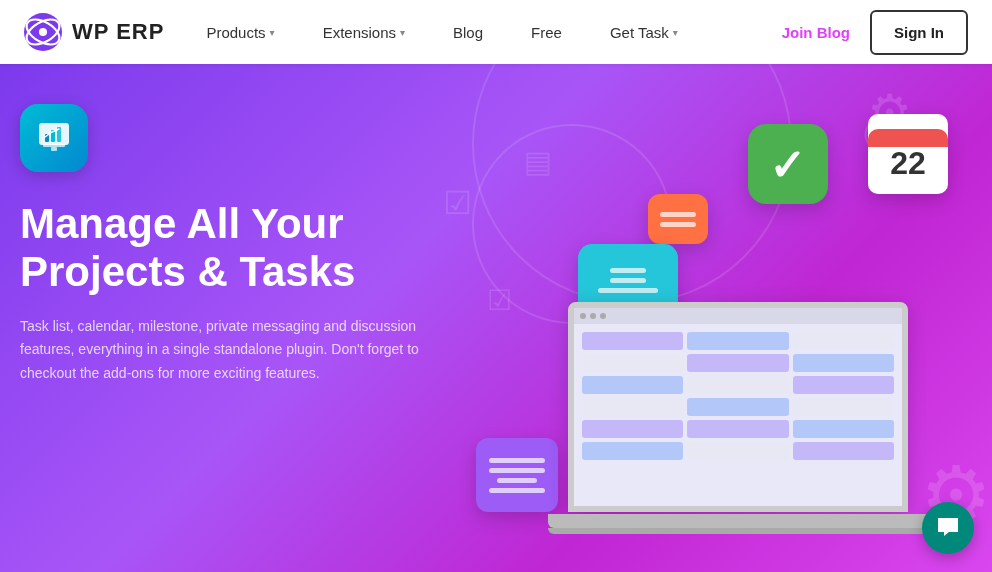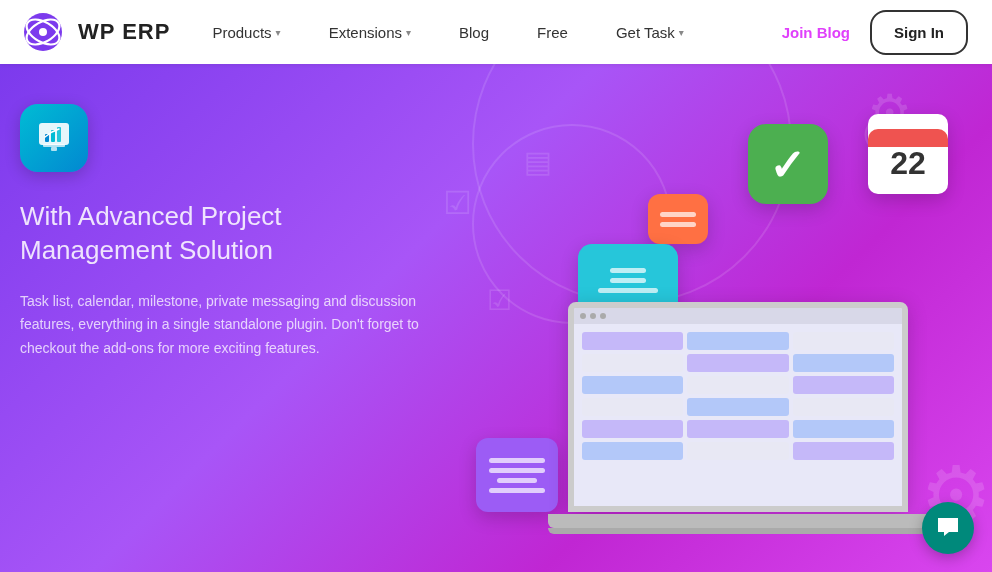--- a/index.html
+++ b/index.html
@@ -12,21 +12,21 @@
       background: #fff;
       padding: 0 24px;
       height: 64px;
       position: relative;
       z-index: 10;
       box-shadow: 0 1px 4px rgba(0,0,0,0.08);
     }
     .logo-wrap {
       display: flex;
       align-items: center;
-      gap: 16px;
+      gap: 10px;
       margin-right: 28px;
       text-decoration: none;
     }
     .logo-icon {
       width: 38px;
       height: 38px;
     }
     .logo-text {
       font-size: 22px;
       font-weight: 800;
@@ -62,21 +62,21 @@
     }
     .join-free {
       font-size: 15px;
       font-weight: 600;
       color: #e040fb;
       cursor: pointer;
       padding: 8px 6px;
     }
     .sign-in-btn {
       border: 2px solid #333;
-      border-radius: 16px;
+      border-radius: 6px;
       padding: 12px 22px;
       font-size: 15px;
       font-weight: 600;
       color: #222;
       background: #fff;
       cursor: pointer;
       transition: background 0.15s;
     }
 
     
@@ -413,21 +413,21 @@
         <rect x="15" y="27" width="6" height="4" rx="1" fill="white" opacity="0.7"></rect>
 
         <rect x="9" y="14" width="4" height="8" rx="1" fill="#0288d1"></rect>
         <rect x="15" y="10" width="4" height="12" rx="1" fill="#00bcd4"></rect>
         <rect x="21" y="7" width="4" height="15" rx="1" fill="#26c6da"></rect>
 
         <polyline points="9,17 16,12 23,9" stroke="#fff" stroke-width="1.5" fill="none" stroke-linecap="round"></polyline>
       </svg>
     </div>
 
-    <h2 class="hero-subtitle">With Advanced Project<br>Management Solution</h2>
+    <h1 class="hero-title">Manage All Your<br>Projects &amp; Tasks</h1>
     <p class="hero-desc">Task list, calendar, milestone, private messaging and
 discussion features, everything in a single standalone
 plugin. Don't forget to checkout the add-ons for more
 exciting features.</p>
   </div>
 
   <div class="hero-right">
 
     <div class="float-card calendar-card">
       <div class="cal-header"></div>

